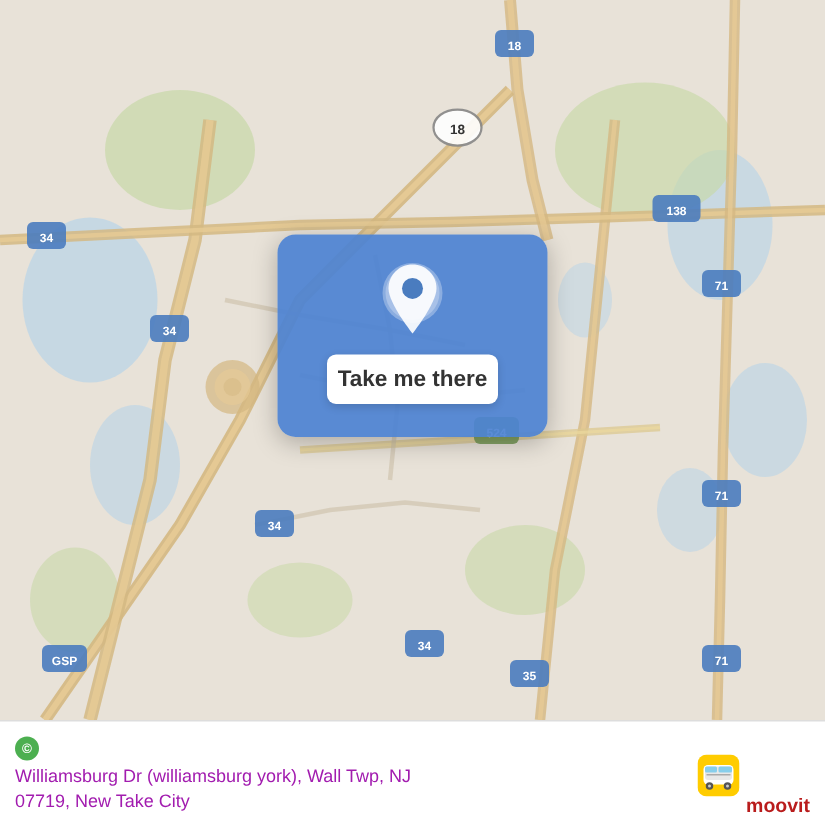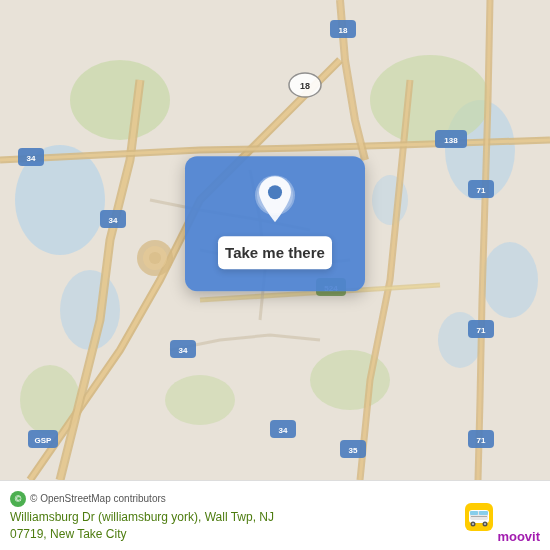--- a/index.html
+++ b/index.html
@@ -98,42 +98,42 @@
       align-items: center;
       justify-content: center;
       color: white;
       font-size: 9px;
       font-weight: bold;
       flex-shrink: 0;
     }
 
     #address-text {
       font-size: 12px;
-      color: #4d7c0f;
+      color: #a21caf;
       font-weight: 500;
       line-height: 1.4;
     }
 
     #moovit-logo {
       display: flex;
       align-items: center;
       gap: 4px;
       flex-shrink: 0;
       margin-left: 10px;
     }
 
     #moovit-icon {
       width: 28px;
       height: 28px;
     }
 
     #moovit-text {
       font-size: 13px;
       font-weight: 700;
-      color: #a21caf;
+      color: #b91c1c;
       margin-top: 40px;
     }
   </style>
 </head>
 <body>
 
 <div id="app">
 
   <div id="map-container">
 
@@ -236,21 +236,20 @@
 
       <button id="take-me-there-btn">Take me there</button>
     </div>
 
   </div>
 
   <div id="bottom-bar">
     <div id="bottom-left">
       <div id="osm-attribution">
         <div id="osm-logo">©</div>
-        <span>© OpenStreetMap contributors</span>
       </div>
       <div id="address-text">
         <span>Williamsburg Dr (williamsburg york), Wall Twp, NJ</span><br>
         <span>07719, New Take City</span>
       </div>
     </div>
 
     <div id="moovit-logo">
 
       <svg id="moovit-icon" viewBox="0 0 28 28" xmlns="http://www.w3.org/2000/svg">

